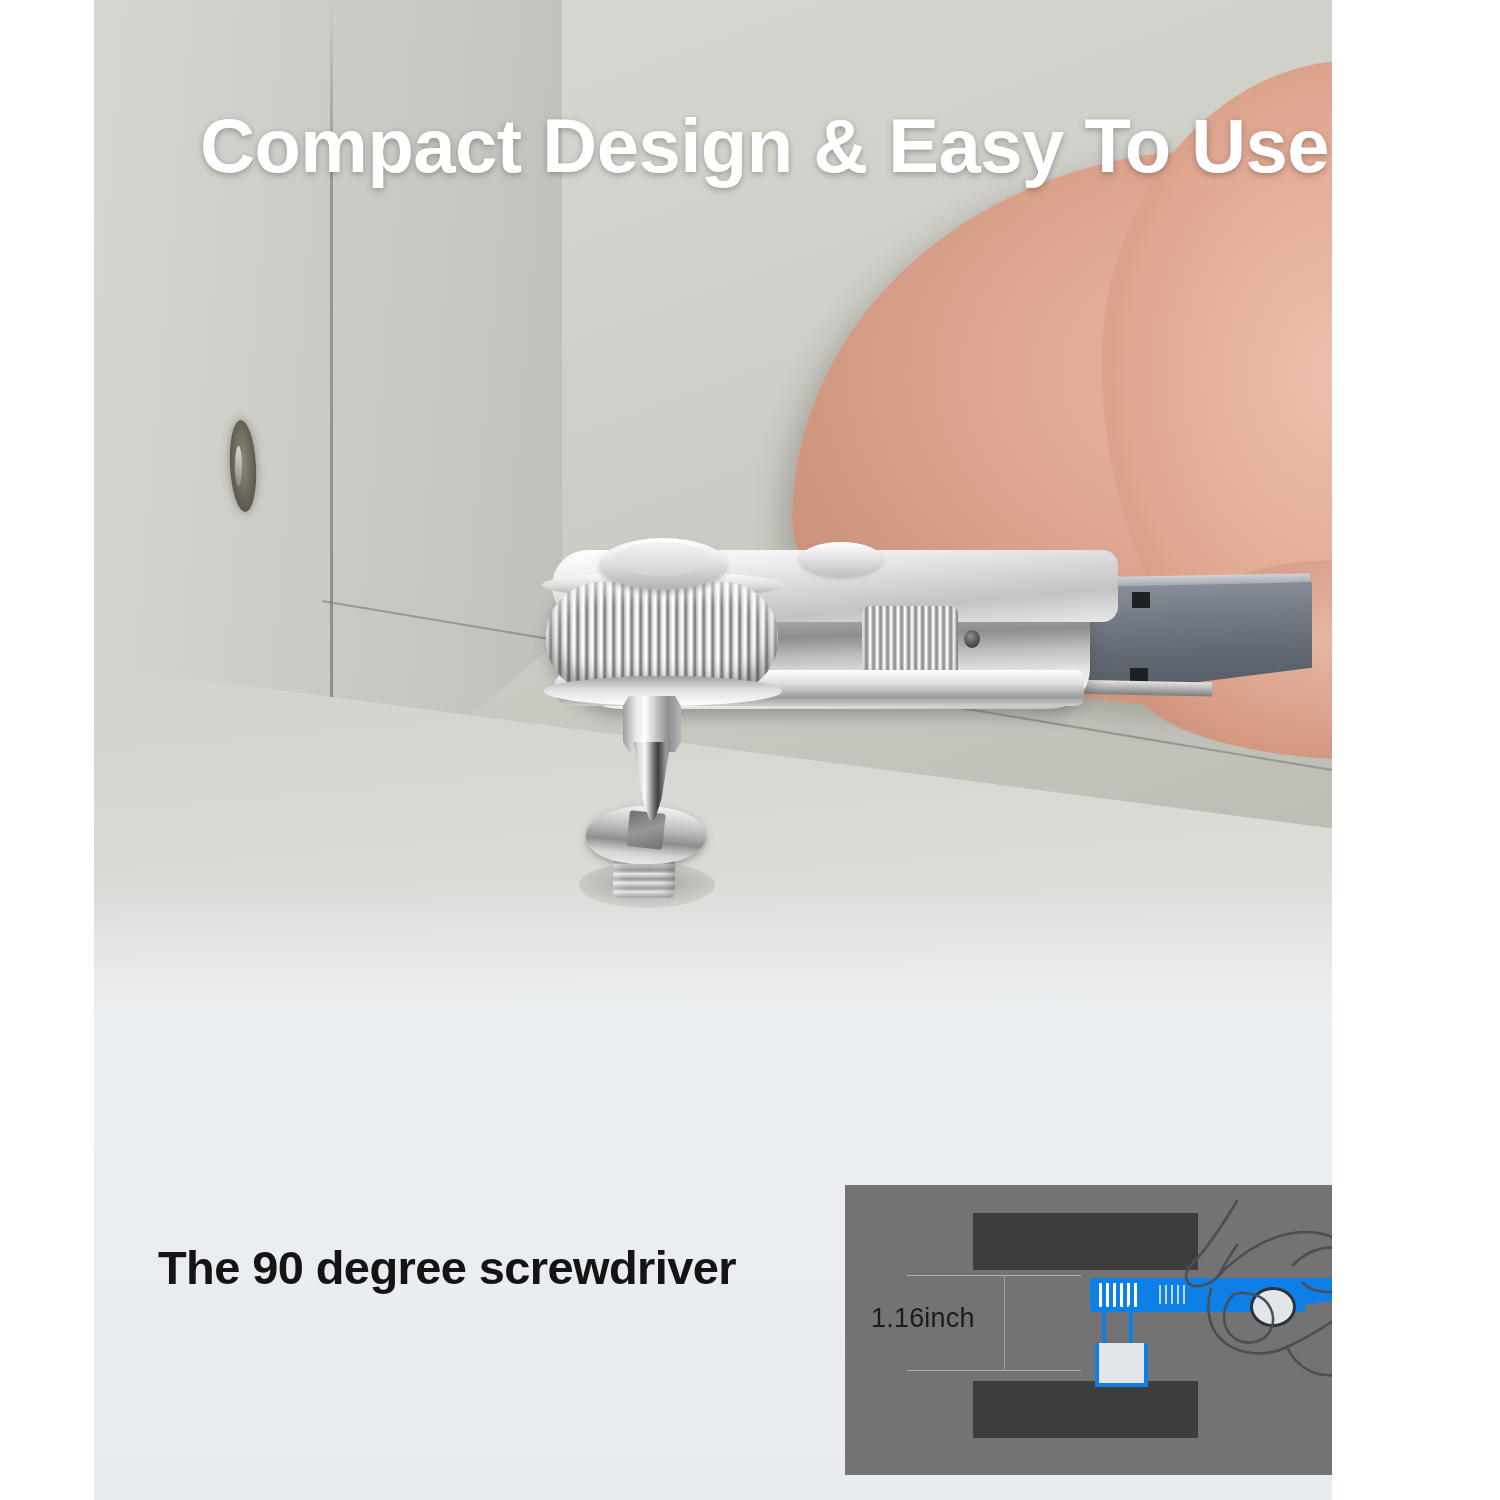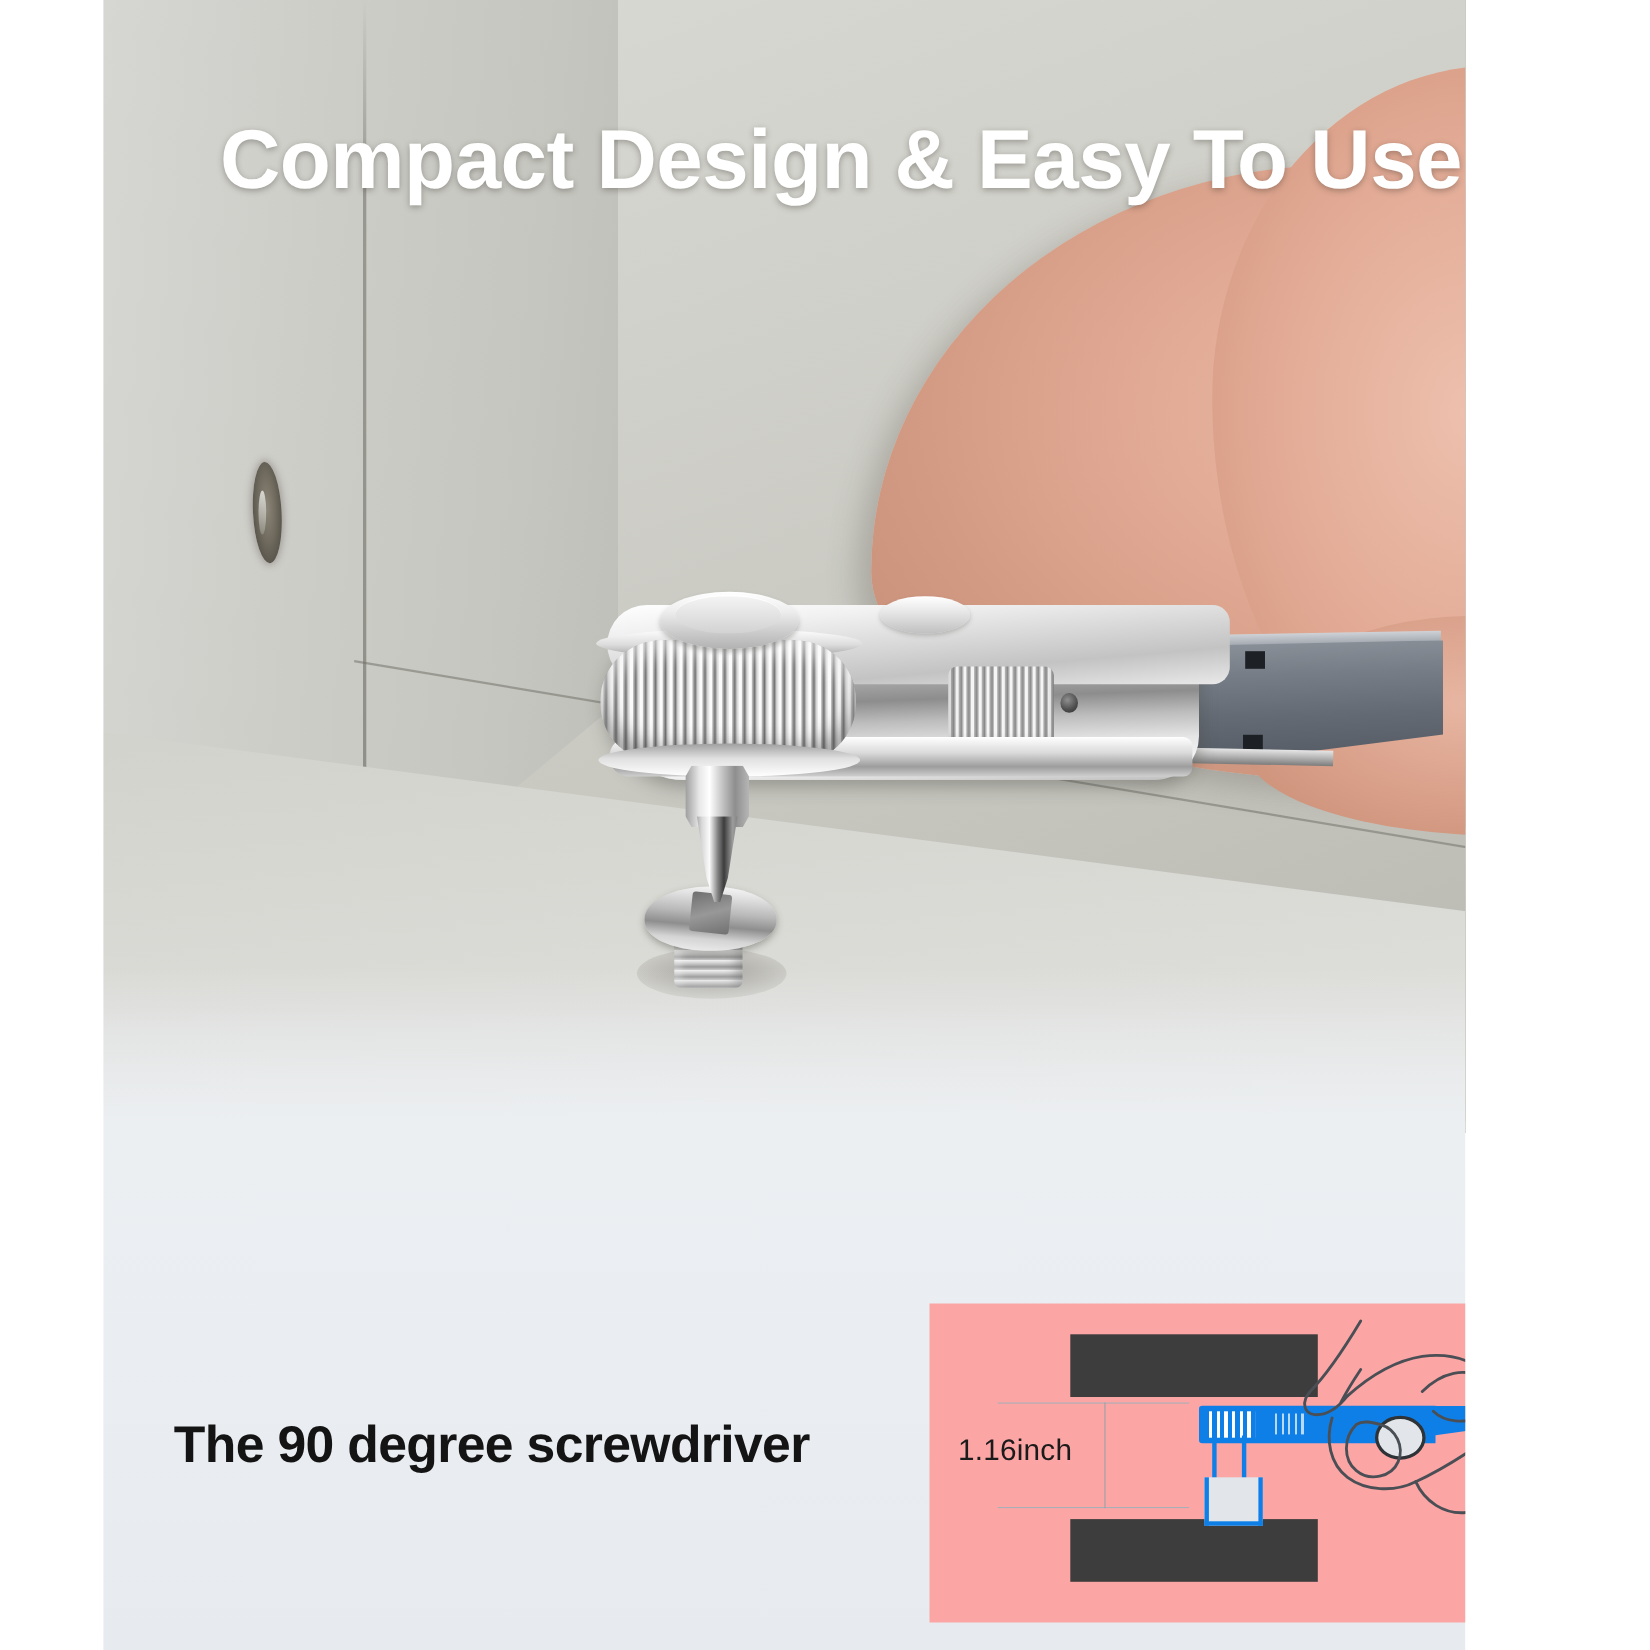--- a/index.html
+++ b/index.html
@@ -449,30 +449,30 @@
     position: absolute;
     left: 158px;
     top: 1238px;
     width: 700px;
     font-size: 47px;
     line-height: 1.26;
     font-weight: 700;
     color: #141414;
     letter-spacing: -0.6px;
   }
-  .subhead .ln { display: block; margin-top: 45px; }
+  .subhead .ln { display: block; }
 
   
   .diagram {
     position: absolute;
     left: 845px;
     top: 1185px;
     width: 565px;
     height: 290px;
-    background: #fca5a5;
+    background: #737373;
     overflow: hidden;
   }
 
   .slab {
     position: absolute;
     background: #3d3d3d;
     left: 128px;
     width: 225px;
     height: 57px;
   }

